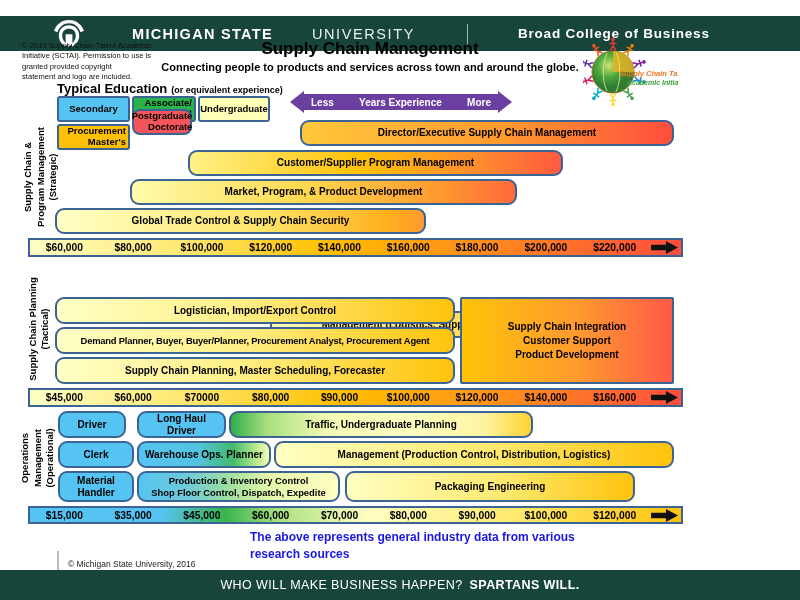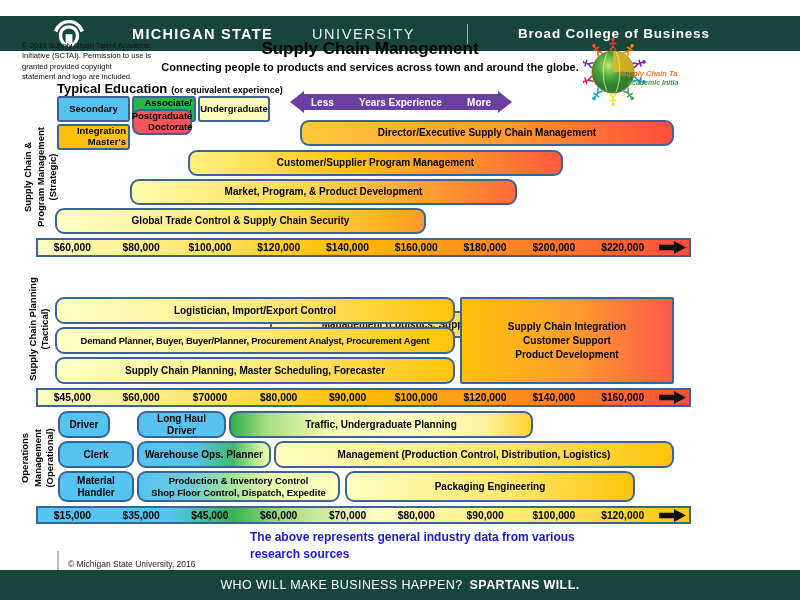--- a/index.html
+++ b/index.html
@@ -63,38 +63,38 @@
   #b-gtc {left:55px; top:208px;width:371px;height:26px;background:linear-gradient(90deg,#FFFFC6 0%,#FFE66B 55%,#FFB01E 90%,#FF9A2E 100%);}
 
   #b-mgl {left:270px;top:267px;width:404px;height:27px;background:linear-gradient(90deg,#FFFFB6 0%,#FFD94F 55%,#FFC000 82%,#FF8A50 100%);margin-top:44px;}
   #b-log {left:55px;top:297px;width:400px;height:27px;background:linear-gradient(90deg,#FFFFC6 0%,#FFF089 45%,#FFC30A 100%);}
   #b-dem {left:55px;top:327px;width:400px;height:27px;font-size:9.4px;letter-spacing:-0.2px;
           background:linear-gradient(90deg,#FFFFC6 0%,#FFF089 45%,#FFC30A 100%);}
   #b-scp {left:55px;top:357px;width:400px;height:27px;background:linear-gradient(90deg,#FFFFC6 0%,#FFF089 45%,#FFC30A 100%);}
   #b-int {left:460px;top:297px;width:214px;height:87px;border-radius:2px;flex-direction:column;
           line-height:1.4;background:linear-gradient(90deg,#FFC30A 0%,#FF9A2E 55%,#FF5A48 100%);}
 
-  #c-driver {left:58px;top:411px;width:52px;height:27px;background:#56C4F2;}
+  #c-driver {left:58px;top:411px;width:68px;height:27px;background:#56C4F2;}
   #c-lhd    {left:137px;top:411px;width:89px;height:27px;background:#56C4F2;}
   #c-traffic{left:229px;top:411px;width:304px;height:27px;
              background:linear-gradient(90deg,#2FAE4E 0%,#A8DF7E 12%,#F2FBB4 32%,#FFFFC2 60%,#FFF3A0 85%,#FFD22E 100%);}
   #c-clerk  {left:58px;top:441px;width:76px;height:27px;background:#56C4F2;}
   #c-wop    {left:137px;top:441px;width:134px;height:27px;
              background:linear-gradient(90deg,#56C4F2 0%,#53C3E0 45%,#41BA6C 72%,#B9E98E 90%,#F2FCB8 100%);}
   #c-mpc    {left:274px;top:441px;width:400px;height:27px;
              background:linear-gradient(90deg,#FFFFC2 0%,#FFE96E 55%,#FFC30A 100%);}
   #c-mat    {left:58px;top:471px;width:76px;height:31px;background:#56C4F2;}
   #c-pic    {left:137px;top:471px;width:203px;height:31px;font-size:9.4px;white-space:pre-line;
              background:linear-gradient(90deg,#56C4F2 0%,#6FCBD8 25%,#9FDF9E 45%,#E4F6AC 65%,#FFFFC2 100%);}
   #c-pkg    {left:345px;top:471px;width:290px;height:31px;
              background:linear-gradient(90deg,#FFFFC2 0%,#FFE96E 55%,#FFC30A 100%);}
 
   
   .axis{position:absolute;border:2px solid #3B6394;display:flex;align-items:center;
-        font-weight:bold;font-size:10.3px;margin-left:8px;}
+        font-weight:bold;font-size:10.3px;}
   .axis span{flex:1;text-align:center;white-space:nowrap;}
   .axis .arr{flex:0 0 32px;display:flex;align-items:center;justify-content:center;}
   #ax1{left:28px;top:238px;width:655px;height:19px;
        background:linear-gradient(90deg,#FFFFC6 0%,#FFE66B 25%,#FFC000 45%,#FF8A1E 70%,#FF4D3D 100%);}
   #ax2{left:28px;top:388px;width:655px;height:19px;
        background:linear-gradient(90deg,#FFFFC6 0%,#FFE66B 25%,#FFC000 48%,#FF8A1E 75%,#FF4D3D 100%);}
   #ax3{left:28px;top:506px;width:655px;height:18px;
        background:linear-gradient(90deg,#56C4F2 0%,#56C4F2 20%,#38B54E 30%,#A8DF7E 38%,#FFFFC2 52%,#FFE96E 75%,#FFC30A 100%);}
 
   
@@ -214,21 +214,21 @@
     </svg>
   </div>
 
   <div class="edu-head">
     <span class="h1">Typical Education</span>
     <span class="h2">(or equivalent experience)</span>
   </div>
   <div class="edu" id="e-sec">Secondary</div>
   <div class="edu" id="e-av">Associate/ Vocational</div>
   <div class="edu" id="e-ug">Undergraduate</div>
-  <div class="edu" id="e-pm">Integration Master's</div>
+  <div class="edu" id="e-pm">Procurement Master's</div>
   <div class="edu" id="e-pd">Postgraduate Doctorate</div>
 
   <div class="exp">
     <div class="shaft">
       <span>Less</span>
       <span>Years Experience</span>
       <span>More</span>
     </div>
   </div>
 

